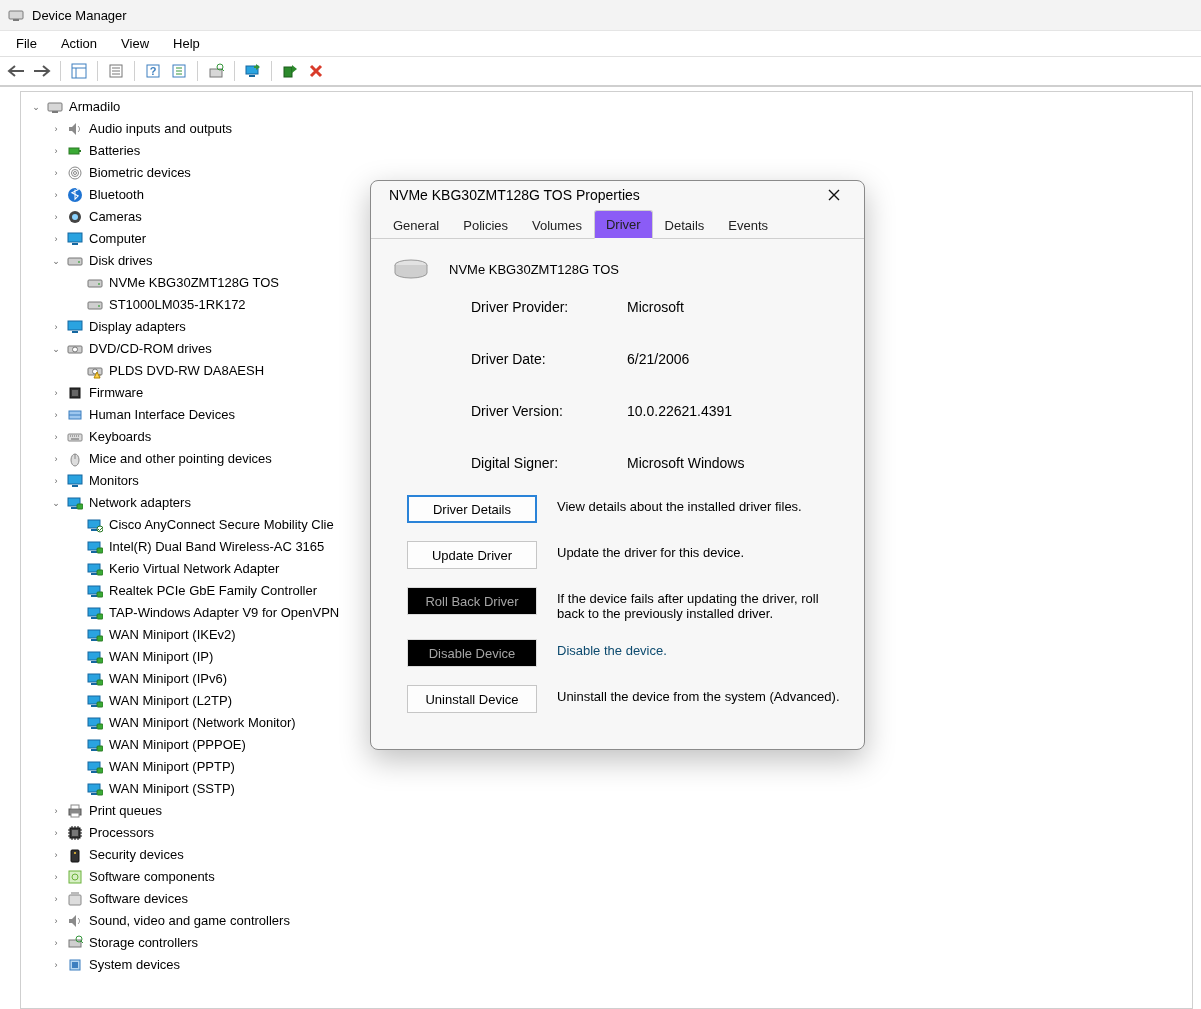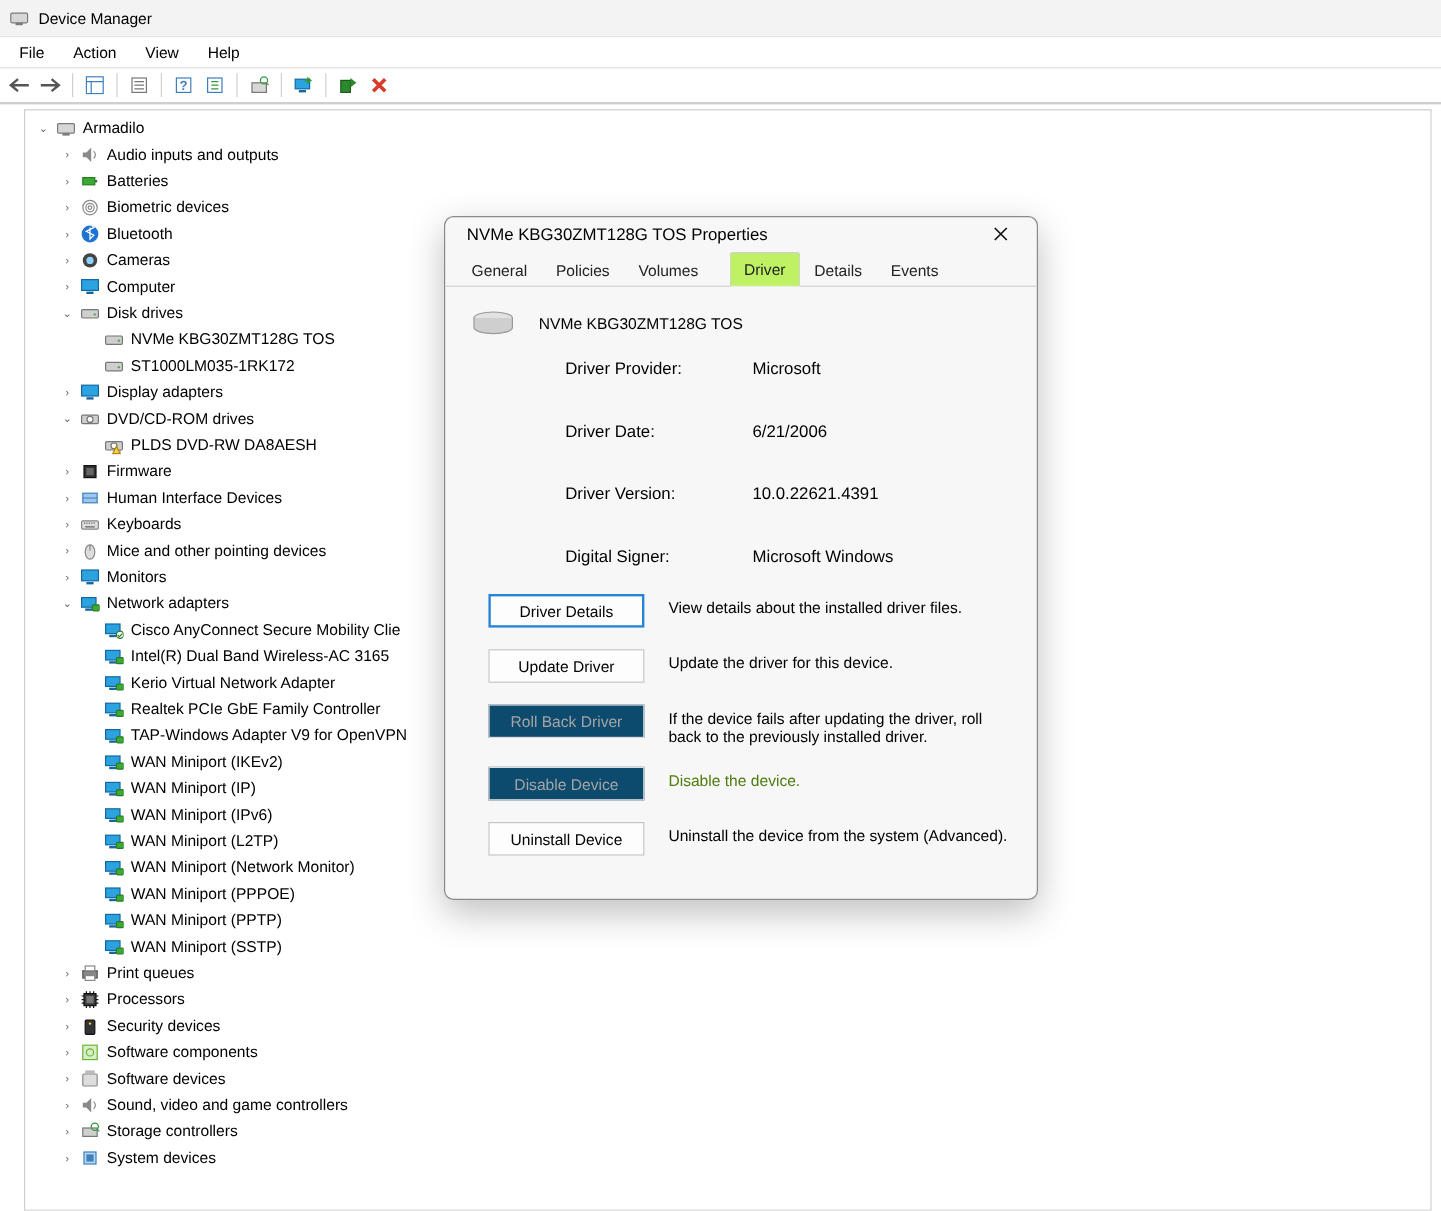--- a/index.html
+++ b/index.html
@@ -139,25 +139,24 @@
   .dlg-tab {
     padding: 6px 11px 6px;
     border: 1px solid transparent;
     border-bottom: none;
     position: relative;
     top: 1px;
     color: #222;
     cursor: default;
   }
   .dlg-tab.active {
-    background: #bef264;
+    background: #8b5cf6;
     border-color: #cfcfcf;
     border-bottom: 1px solid #f7f7f7;
     border-radius: 3px 3px 0 0;
-    margin-left: 14px;
   }
   .dlg-body {
     flex: 1;
     padding: 18px 22px 12px 22px;
   }
   .dlg-device-row {
     display: flex;
     align-items: center;
     gap: 20px;
     margin-bottom: 18px;
@@ -186,23 +185,23 @@
     width: 130px;
     height: 28px;
     background: #fdfdfd;
     border: 1px solid #c6c6c6;
     font-size: 13px;
     display: flex; align-items: center; justify-content: center;
     cursor: default;
     margin-left: 14px;
   }
   .dlg-btn.focus { border: 2px solid #2a83d8; height: 28px; }
-  .dlg-btn.disabled { color: #a5a5a5; border-color: #dcdcdc; background: #0c4a6e; cursor: default; }
+  .dlg-btn.disabled { color: #a5a5a5; border-color: #dcdcdc; background: #000000; cursor: default; }
   .action-desc { font-size: 13px; flex: 1; padding-top: 4px; }
-  .action-desc.disabled { color: #4d7c0f; }
+  .action-desc.disabled { color: #0c4a6e; }
 
   .dlg-footer {
     display: flex;
     justify-content: flex-end;
     gap: 10px;
     padding: 10px 16px 16px;
   }
   .dlg-footer .dlg-btn { width: 90px; }
 </style>
 </head>

